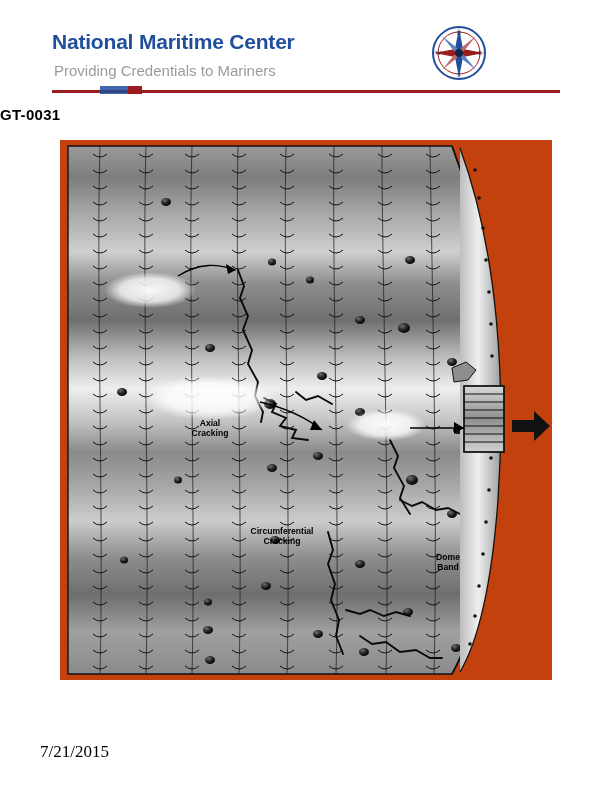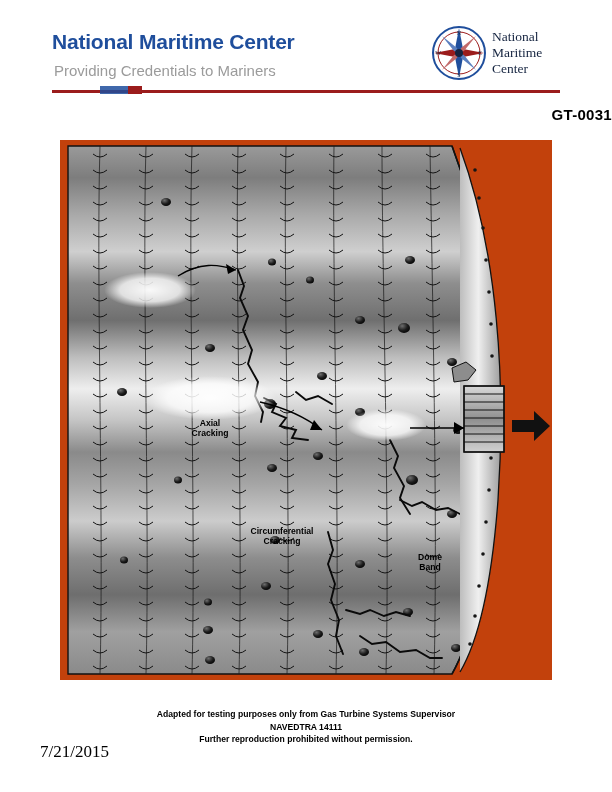--- a/index.html
+++ b/index.html
@@ -97,21 +97,21 @@
     line-height: 16px;
     color: #14233f;
   }
 
   
   .fig-id {
     position: absolute;
     left: 0;
     top: 106px;
     width: 612px;
-    text-align: right;
+    text-align: left;
     font-size: 15px;
     font-weight: bold;
     color: #000;
     letter-spacing: .3px;
   }
 
   
   .illus {
     position: absolute;
     left: 60px;
@@ -129,21 +129,21 @@
     font-size: 8.6px;
     font-weight: bold;
     color: #000;
     text-align: center;
     line-height: 10px;
     white-space: pre-line;
     pointer-events: none;
   }
   .co-axial { left: 122px; top: 278px; width: 56px; }
   .co-circ  { left: 176px; top: 386px; width: 92px; text-align: center; }
-  .co-dome  { left: 349px; top: 412px; width: 42px; }
+  .co-dome  { left: 367px; top: 412px; width: 42px; }
 
   
   .footer {
     position: absolute;
     left: 0;
     top: 708px;
     width: 612px;
     text-align: center;
     font-size: 8.6px;
     font-weight: bold;
@@ -185,25 +185,20 @@
           <polygon points="12,12 27,24 29,29 24,27" fill="#5b7fbf"></polygon>
           <polygon points="46,46 31,34 29,29 34,31" fill="#5b7fbf"></polygon>
           <polygon points="46,12 34,27 29,29 31,24" fill="#c26a6a"></polygon>
           <polygon points="12,46 24,31 29,29 27,34" fill="#c26a6a"></polygon>
           <circle cx="29" cy="29" r="4" fill="#14233f"></circle>
           <text x="29" y="11" font-family="Liberation Serif, serif" font-size="6" fill="#14233f" text-anchor="middle">N</text>
           <text x="29" y="53" font-family="Liberation Serif, serif" font-size="6" fill="#14233f" text-anchor="middle">S</text>
           <text x="50" y="31" font-family="Liberation Serif, serif" font-size="6" fill="#14233f" text-anchor="middle">E</text>
           <text x="8" y="31" font-family="Liberation Serif, serif" font-size="6" fill="#14233f" text-anchor="middle">W</text>
         </svg>
-      </div>
-      <div class="logo-text">
-        <div>National</div>
-        <div>Maritime</div>
-        <div>Center</div>
       </div>
     </div>
   </div>
 
   <div class="fig-id">GT-0031</div>
 
   <div class="illus">
     <svg width="492" height="540" viewBox="0 0 492 540">
       <defs>
 
@@ -386,20 +381,15 @@
 
     <div class="callout co-axial">Axial
 Cracking</div>
     <div class="callout co-circ">Circumferential
 Cracking</div>
     <div class="callout co-dome">Dome
 Band</div>
 
   </div>
 
-  <div class="footer">
-    <div>Adapted for testing purposes only from Gas Turbine Systems Supervisor</div>
-    <div>NAVEDTRA 14111</div>
-    <div>Further reproduction prohibited without permission.</div>
-  </div>
   <div class="date">7/21/2015</div>
 
 </div>
 
 </body></html>

